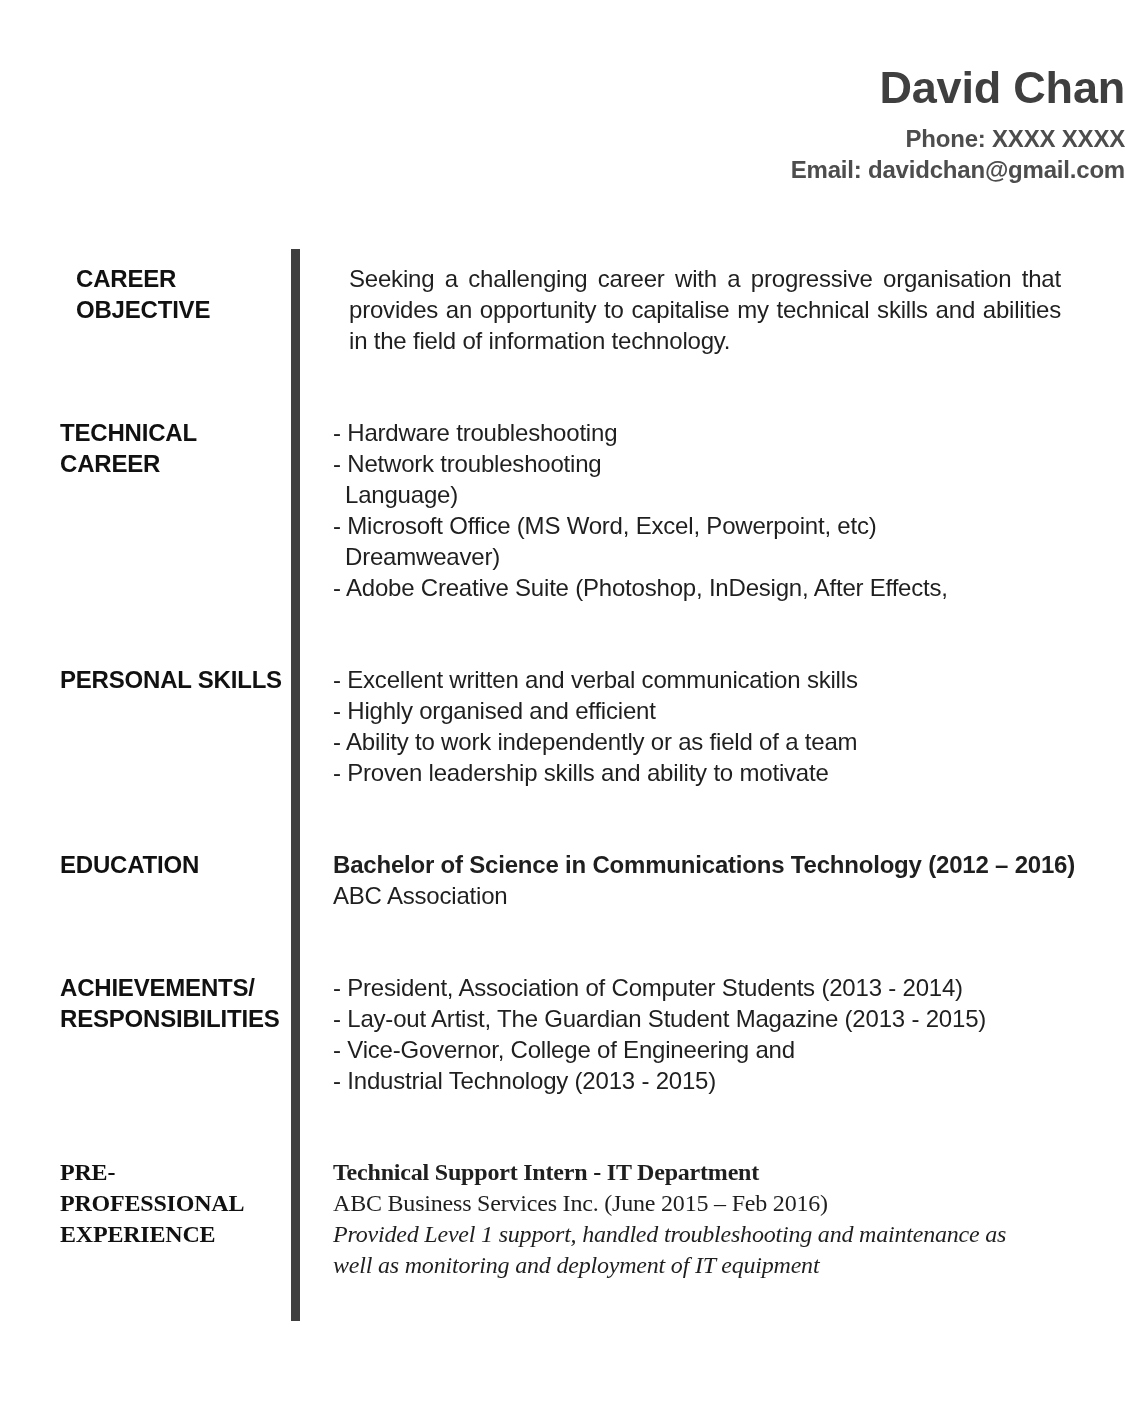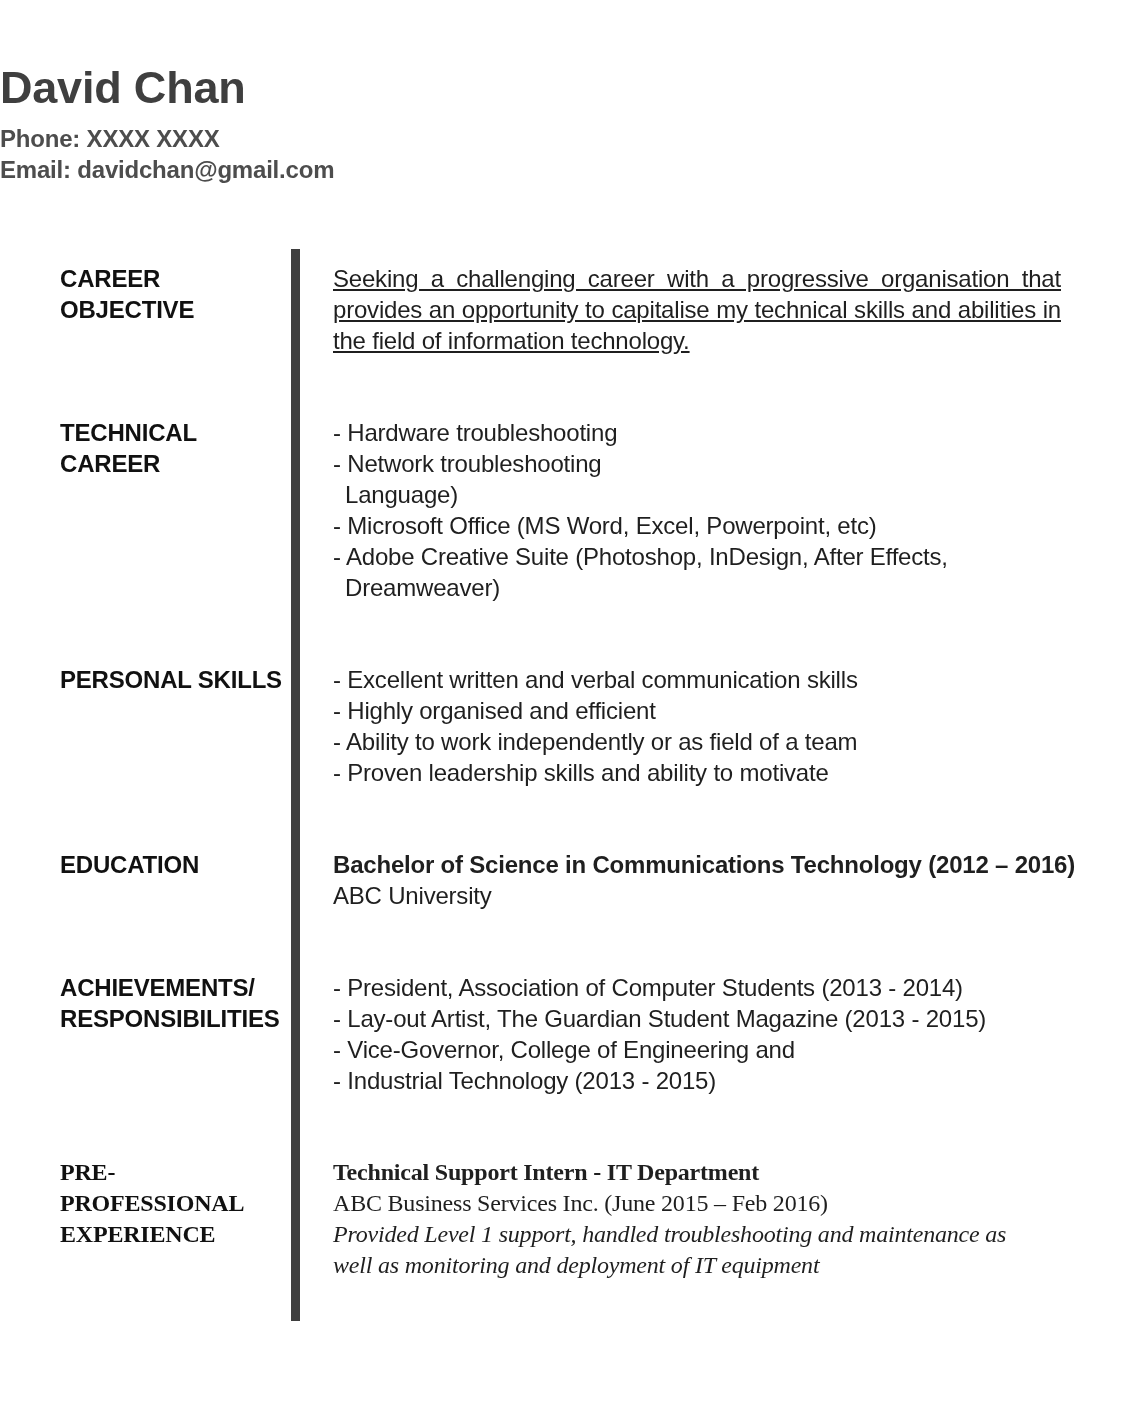--- a/index.html
+++ b/index.html
@@ -8,21 +8,21 @@
     width: 1125px;
     height: 1425px;
     font-family: "Liberation Sans", sans-serif;
     color: #1f1f1f;
     letter-spacing: -0.2px;
     overflow: hidden;
   }
   .page { width: 1125px; height: 1425px; background: #ffffff; }
 
   
-  .header { padding-top: 60px; text-align: left; }
+  .header { padding-top: 60px; text-align: right; }
   .name {
     font-size: 45px;
     font-weight: 700;
     line-height: 56px;
     color: #3f3f3f;
   }
   .contact { margin-top: 8px; font-weight: bold; }
   .contact-line {
     font-size: 24px;
     line-height: 30.5px;
@@ -33,41 +33,41 @@
   .main { position: relative; margin-top: 64px; }
   .divider {
     position: absolute;
     left: 291px;
     top: 0;
     width: 9px;
     height: 1072px;
     background: #3f3f3f;
   }
   .section { display: flex; margin-bottom: 61px; }
-  .section.first { padding-top: 14px; }
+  .section.first { padding-top: 14px; padding-left: 16px; }
   .section:last-child { margin-bottom: 16px; font-family: Liberation Serif, serif; }
   .label {
     width: 291px;
     flex: 0 0 291px;
     padding-left: 60px;
     font-size: 24px;
     font-weight: 700;
     line-height: 31px;
     color: #111111;
     white-space: pre-line;
   }
   .content {
     flex: 1 1 auto;
     padding-left: 42px;   
     padding-right: 64px;
     font-size: 24px;
     line-height: 31px;
     color: #1f1f1f;
   }
-  .para.justify { text-align: justify; text-decoration: underline; }
+  .para.justify { text-align: justify; }
   .line { white-space: nowrap; }
   .line.indent { padding-left: 12px; }
   .line.bold { font-weight: 700; }
   .line.italic { font-style: italic; white-space: normal; }
 </style>
 </head>
 <body>
 
 <div class="page">
 
@@ -90,42 +90,42 @@
     </section>
 
     <section class="section">
       <div class="label">TECHNICAL CAREER</div>
       <div class="content">
 
       <div class="line">- Hardware troubleshooting</div>
           <div class="line">- Network troubleshooting</div>
           <div class="line indent">Language)</div>
           <div class="line">- Microsoft Office (MS Word, Excel, Powerpoint, etc)</div>
+          <div class="line indent">Dreamweaver)</div>
           <div class="line">- Adobe Creative Suite (Photoshop, InDesign, After Effects,</div>
-          <div class="line indent">Dreamweaver)</div>
         </div>
     </section>
 
     <section class="section">
       <div class="label">PERSONAL SKILLS</div>
       <div class="content">
 
       <div class="line">- Excellent written and verbal communication skills</div>
           <div class="line">- Highly organised and efficient</div>
           <div class="line">- Ability to work independently or as field of a team</div>
           <div class="line">- Proven leadership skills and ability to motivate</div>
         </div>
     </section>
 
     <section class="section">
       <div class="label">EDUCATION</div>
       <div class="content">
 
       <div class="line bold">Bachelor of Science in Communications Technology (2012 – 2016)</div>
-          <div class="line">ABC University</div>
+          <div class="line">ABC Association</div>
         </div>
     </section>
 
     <section class="section">
       <div class="label">ACHIEVEMENTS/
 RESPONSIBILITIES</div>
       <div class="content">
 
       <div class="line">- President, Association of Computer Students (2013 - 2014)</div>
           <div class="line">- Lay-out Artist, The Guardian Student Magazine (2013 - 2015)</div>

